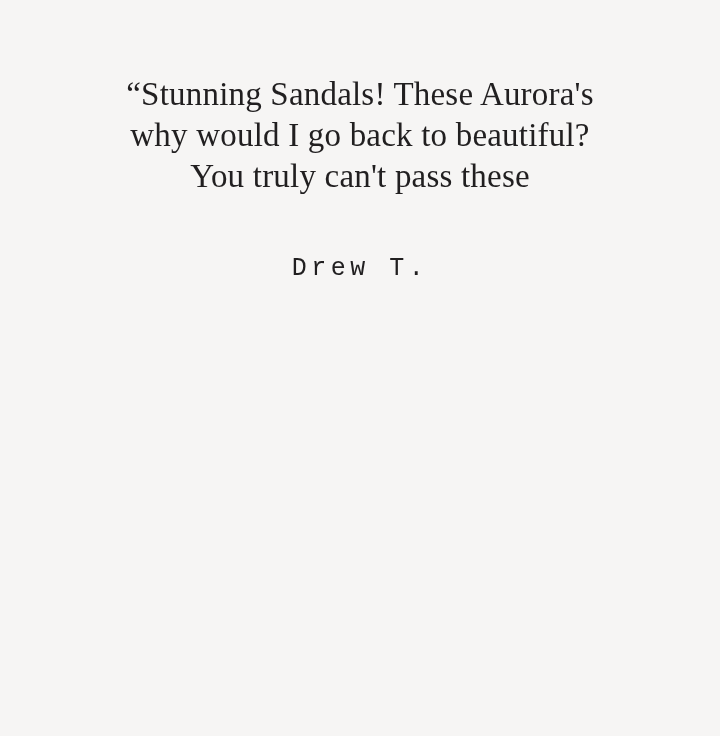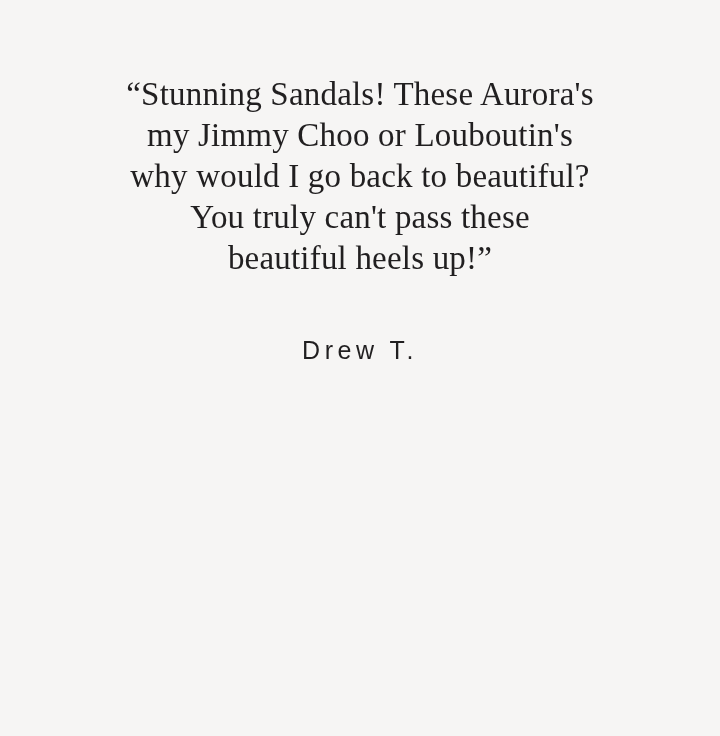--- a/index.html
+++ b/index.html
@@ -36,34 +36,32 @@
   }
 
   .quote-line {
     display: block;
     white-space: nowrap;
   }
 
   .attribution {
     margin-top: 57px;
     color: #211f20;
-    font-family: Liberation Sans, sans-serif;
+    font-family: Liberation Mono, monospace;
     font-size: 25px;
     letter-spacing: 4.5px;
     text-align: center;
   }
 </style>
 </head>
 <body>
 
 <div class="testimonial-section">
 
   <blockquote class="quote">
     <span class="quote-line">“Stunning Sandals! These Aurora's</span>
-    <span class="quote-line">my Jimmy Choo or Louboutin's</span>
     <span class="quote-line">why would I go back to beautiful?</span>
     <span class="quote-line">You truly can't pass these</span>
-    <span class="quote-line">beautiful heels up!”</span>
   </blockquote>
 
   <div class="attribution">Drew T.</div>
 
 </div>
 
 </body></html>

